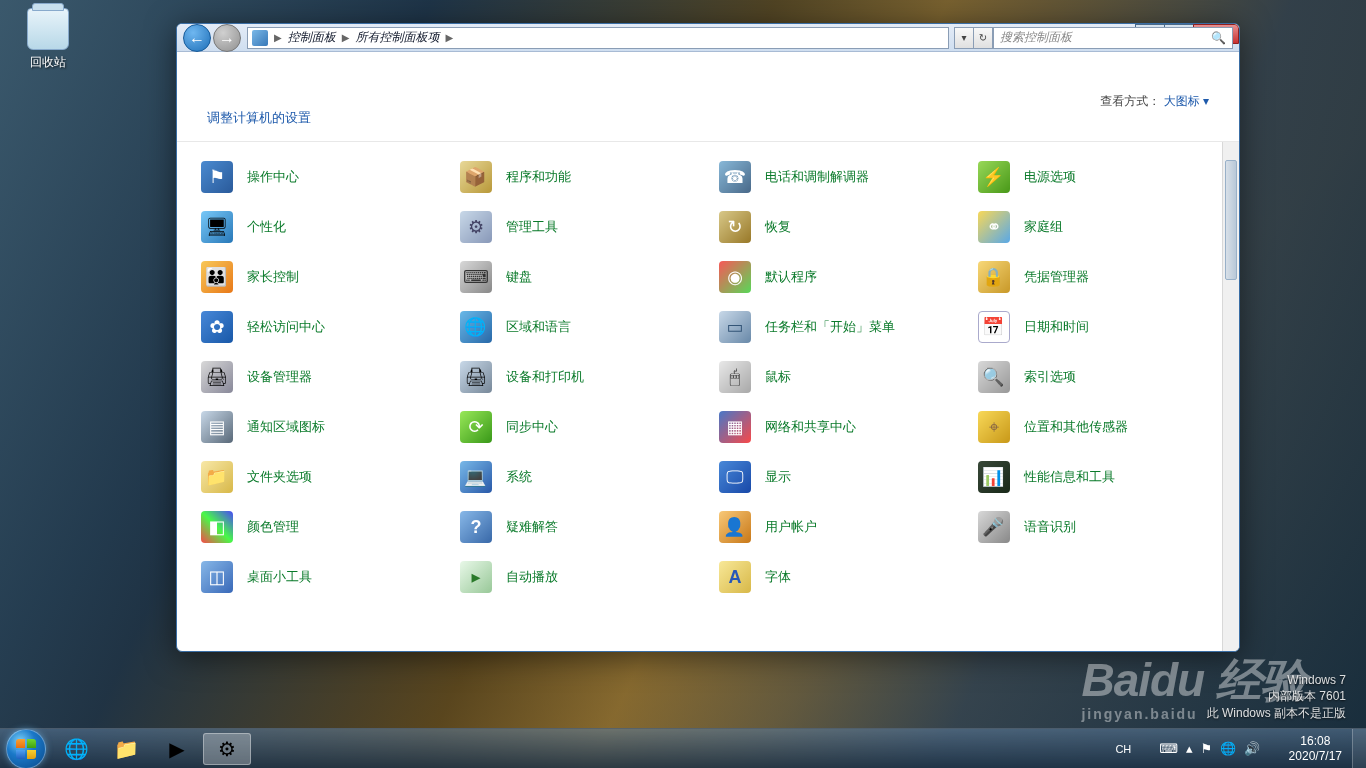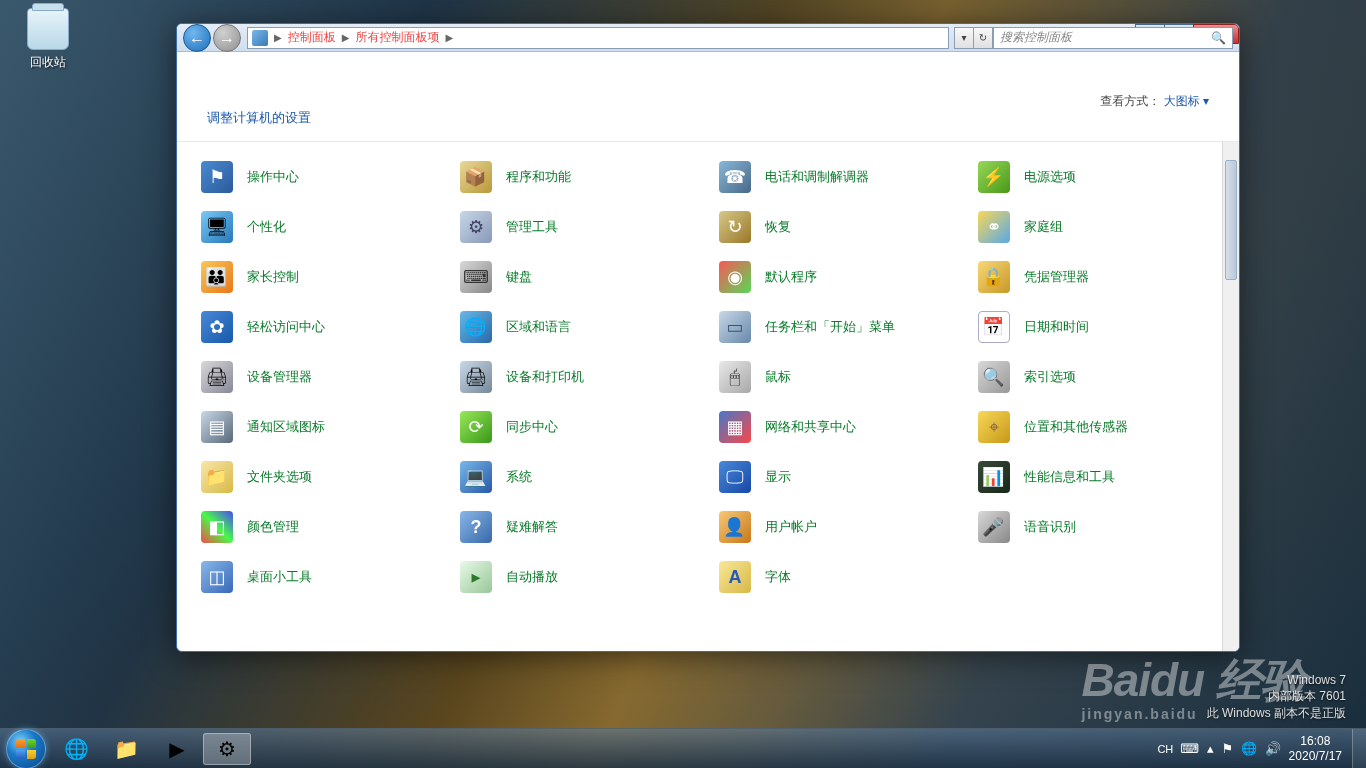--- a/index.html
+++ b/index.html
@@ -10,21 +10,21 @@
 }
 .desktop-icon { position:absolute; left:18px; top:8px; width:60px; text-align:center; color:#fff; font-size:12px; text-shadow:1px 1px 2px rgba(0,0,0,.8); cursor:pointer; }
 .desktop-icon .bin { width:42px; height:42px; margin:0 auto 4px; background:linear-gradient(180deg,#e8f4fa,#b8d8e8); border-radius:4px 4px 6px 6px; position:relative; border:1px solid #88aacC; }
 .desktop-icon .bin:before { content:""; position:absolute; top:-6px; left:4px; right:4px; height:6px; background:#c8e0ee; border-radius:3px 3px 0 0; border:1px solid #88aacc; }
 
 .window { position:absolute; left:176px; top:23px; width:1064px; height:629px; background:#fff; border:1px solid #3a6ea5; border-radius:6px; box-shadow:0 5px 30px rgba(0,0,0,.5); display:flex; flex-direction:column; overflow:hidden; }
 .titlebar { height:28px; background:linear-gradient(180deg,#e4ecf7,#cfdef0); display:flex; align-items:center; border-bottom:1px solid #a8bbd4; }
 .nav-back,.nav-fwd { width:28px; height:28px; border-radius:50%; margin-left:6px; background:radial-gradient(circle at 35% 30%,#6fb7f0,#1e6fb8); border:1px solid #155a99; display:flex; align-items:center; justify-content:center; color:#fff; font-size:16px; cursor:pointer; }
 .nav-fwd { background:radial-gradient(circle at 35% 30%,#d0d0d0,#909090); border-color:#777; margin-left:2px; }
 .addr { flex:1; height:22px; margin:0 6px; background:#fff; border:1px solid #8a9db5; display:flex; align-items:center; font-size:12px; padding:0 4px; gap:6px; }
-.addr .crumb { color:#ef4444; cursor:pointer; }
+.addr .crumb { color:#0f172a; cursor:pointer;font-style:italic; }
 .addr .sep { color:#666; font-size:10px; }
 .addr .cp-icon { width:16px; height:16px; background:linear-gradient(135deg,#7ab8e8,#3878b8); border-radius:2px; }
 .addr-drop,.addr-refresh { width:20px; height:22px; border:1px solid #8a9db5; background:linear-gradient(#f8f8f8,#e0e0e0); display:flex; align-items:center; justify-content:center; font-size:10px; color:#444; cursor:pointer; margin-left:-1px;}
 .search { width:240px; height:22px; margin-right:6px; border:1px solid #8a9db5; background:#fff; display:flex; align-items:center; padding:0 6px; font-size:12px; color:#888; font-style:italic; position:relative; }
 .search .mag { position:absolute; right:6px; color:#4a7ab0; font-style:normal; }
 .win-controls { position:absolute; right:0; top:0; display:flex; }
 .win-btn { width:30px; height:20px; border:1px solid #4a6a8a; background:linear-gradient(#d8e4f0,#b8cce4); display:flex; align-items:center; justify-content:center; font-size:11px; color:#2a4a6a; cursor:pointer; margin-left:-1px; }
 .win-btn.close { width:46px; background:linear-gradient(#e89090,#c83030); color:#fff; border-color:#902020; border-top-right-radius:4px; }
 
 .content-head { padding:24px 30px 14px; display:flex; justify-content:space-between; align-items:center; border-bottom:1px solid #e8e8e8; }
@@ -82,21 +82,21 @@
 
 .taskbar { position:absolute; left:0; right:0; bottom:0; height:40px; background:linear-gradient(180deg,rgba(90,120,150,.6),rgba(30,50,70,.85)); border-top:1px solid rgba(255,255,255,.2); display:flex; align-items:center; backdrop-filter:blur(4px); }
 .start-orb { width:40px; height:40px; margin:0 6px; border-radius:50%; background:radial-gradient(circle at 35% 30%,#7ad0f8 0%,#1a78c8 40%,#0a4888 100%); border:1px solid rgba(255,255,255,.35); position:relative; cursor:pointer; box-shadow:0 0 6px rgba(120,200,255,.5);}
 .start-orb:after { content:""; position:absolute; inset:9px; background:
   linear-gradient(#f8a030,#e87010) top left/45% 45% no-repeat,
   linear-gradient(#70d830,#40a010) top right/45% 45% no-repeat,
   linear-gradient(#50a0f0,#2060c0) bottom left/45% 45% no-repeat,
   linear-gradient(#f8d030,#e0a010) bottom right/45% 45% no-repeat; border-radius:3px;}
 .tb-btn { width:48px; height:32px; margin:0 1px; border-radius:3px; display:flex; align-items:center; justify-content:center; font-size:20px; cursor:pointer; }
 .tb-btn.active { background:rgba(255,255,255,.28); box-shadow:inset 0 0 0 1px rgba(255,255,255,.35); }
-.tray { margin-left:auto; display:flex; align-items:center; gap:7px; padding:0 10px; color:#fff; font-size:11px; }
+.tray { margin-left:auto; display:flex; align-items:center; gap:28px; padding:0 10px; color:#fff; font-size:11px; }
 .tray .clock { text-align:center; line-height:1.25; font-size:12px; }
 .tray-icons { display:flex; gap:8px; font-size:13px; }
 .show-desktop { width:14px; height:40px; border-left:1px solid rgba(255,255,255,.25); background:rgba(255,255,255,.08); cursor:pointer; }
 
 .wm { position:absolute; right:20px; bottom:46px; color:rgba(255,255,255,.85); font-size:12px; text-align:right; line-height:1.4; text-shadow:0 1px 2px rgba(0,0,0,.7); }
 .baidu-wm { position:absolute; right:60px; bottom:46px; color:rgba(255,255,255,.4); font-size:46px; font-weight:bold; font-style:italic; letter-spacing:-1px; pointer-events:none;margin-left:16px; }
 .baidu-wm small { font-size:14px; display:block; text-align:left; font-style:normal; letter-spacing:2px; margin-top:-6px; }
 </style>
 </head>
 <body>

